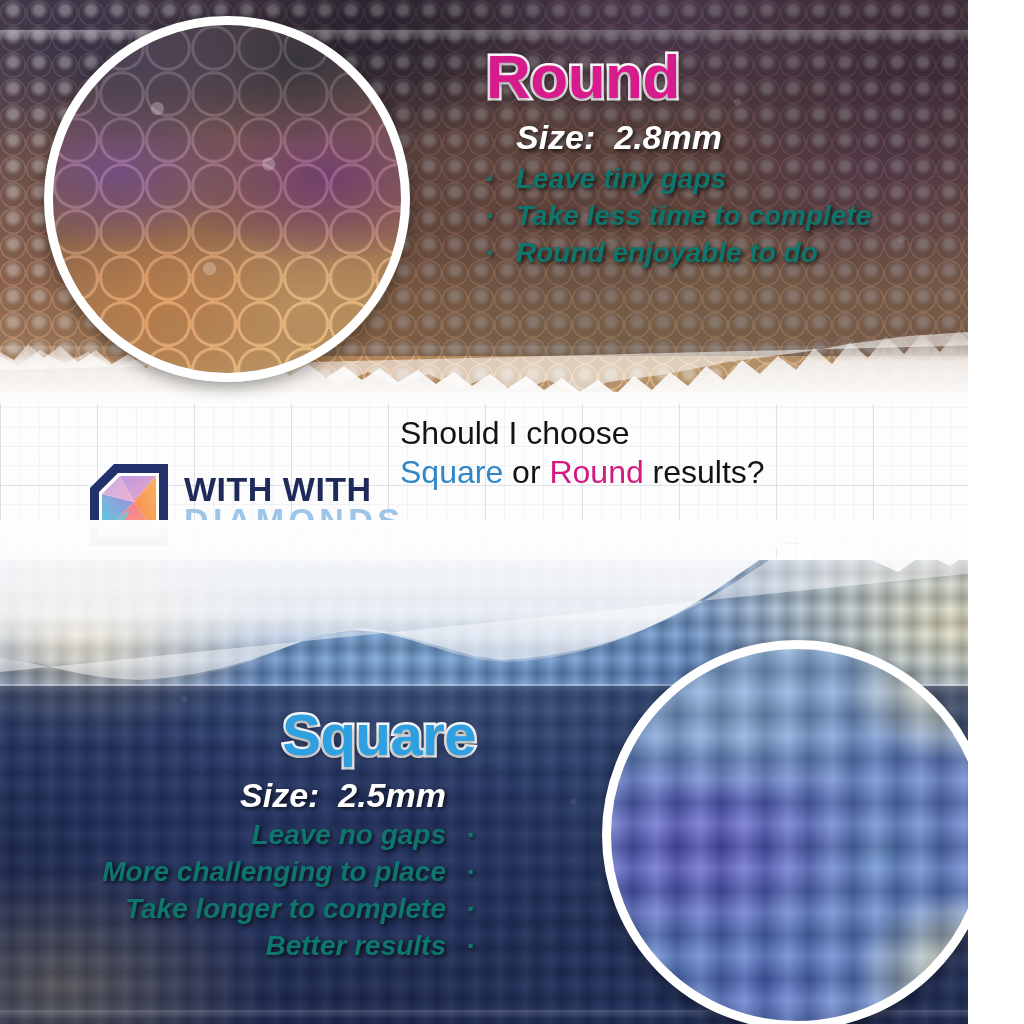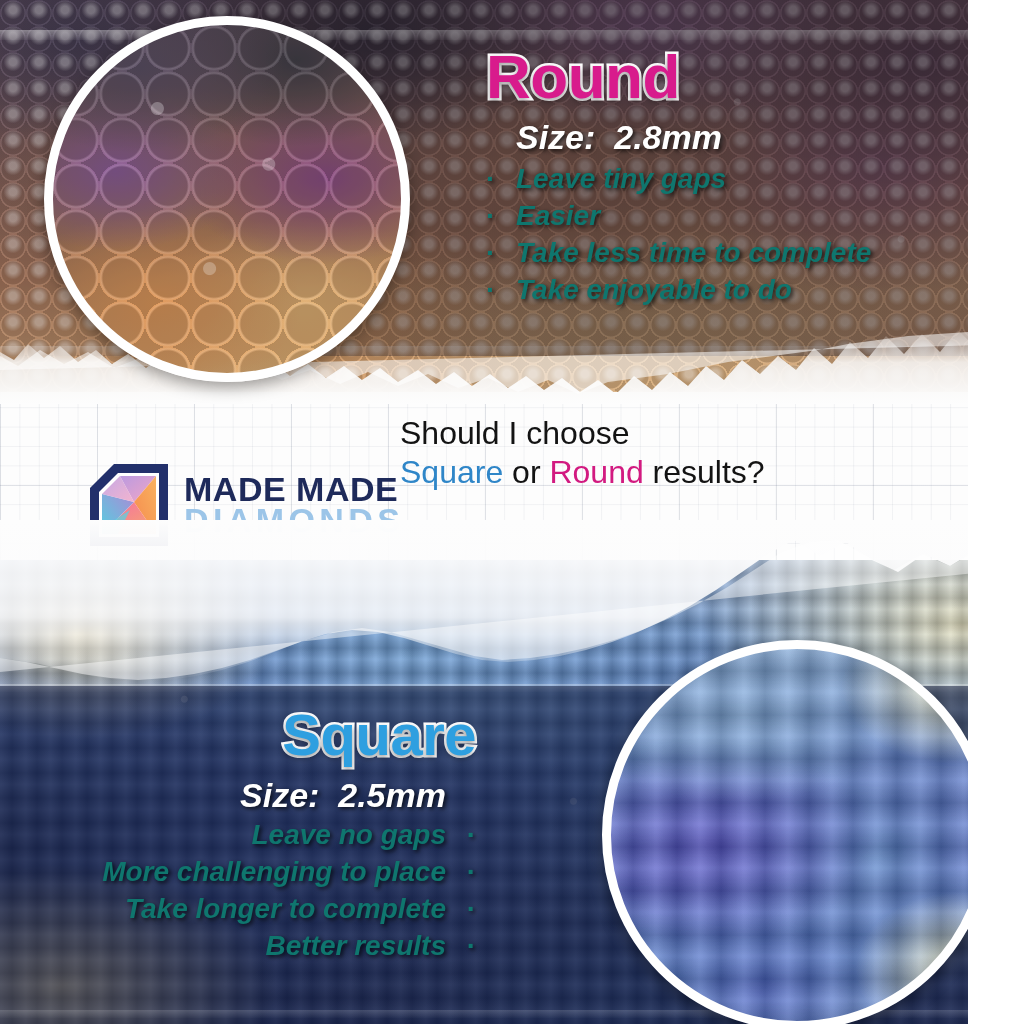--- a/index.html
+++ b/index.html
@@ -281,23 +281,22 @@
              L1024,44 L0,70 Z" fill="#ffffff" opacity=".55"></path>
   </svg>
 
   <div class="inset inset-round"></div>
 
   <div class="round-block">
     <div class="title title-round">Round</div>
     <div class="size-line">Size:  2.8mm</div>
     <ul class="bullets">
       <li>Leave tiny gaps</li>
-      <li>Easier</li>
       <li>Take less time to complete</li>
-      <li>Take enjoyable to do</li>
+      <li>Round enjoyable to do</li>
     </ul>
   </div>
 
   <div class="center-band">
     <div class="headline">
       <div>Should I choose</div>
       <div><span class="sq">Square</span><span> or </span><span class="rd">Round</span><span> results?</span></div>
     </div>
   </div>
 
@@ -327,21 +326,21 @@
       <path d="M30,11 L71,11 L71,75 L11,75 L11,30 Z" fill="#ffffff"></path>
 
       <path d="M32,14 L68,14 L46,40 Z" fill="url(#gF4)"></path>
       <path d="M68,14 L68,72 L46,40 Z" fill="url(#gF2)"></path>
       <path d="M68,72 L14,72 L46,40 Z" fill="url(#gF1)" opacity=".92"></path>
       <path d="M14,72 L14,32 L46,40 Z" fill="url(#gF3)"></path>
       <path d="M14,32 L32,14 L46,40 Z" fill="url(#gF4)" opacity=".85"></path>
       <path d="M14,66 L42,48 L30,72 L14,72 Z" fill="#5ad0e2" opacity=".75"></path>
     </svg>
     <div class="logo-words">
-      <span class="logo-made">MADE MADE</span>
+      <span class="logo-made">WITH WITH</span>
       <span class="logo-diamonds">DIAMONDS</span>
     </div>
   </div>
 
   <div class="photo photo-bottom"></div>
 
   <svg style="position:absolute;left:0;top:520px;width:1024px;height:180px;pointer-events:none;" viewBox="0 0 1024 180" preserveAspectRatio="none">
     <defs>
       <linearGradient id="tearBotFill" x1="0" y1="1" x2="0" y2="0">
         <stop offset="0%" stop-color="#f6f6f7" stop-opacity="0"></stop>

